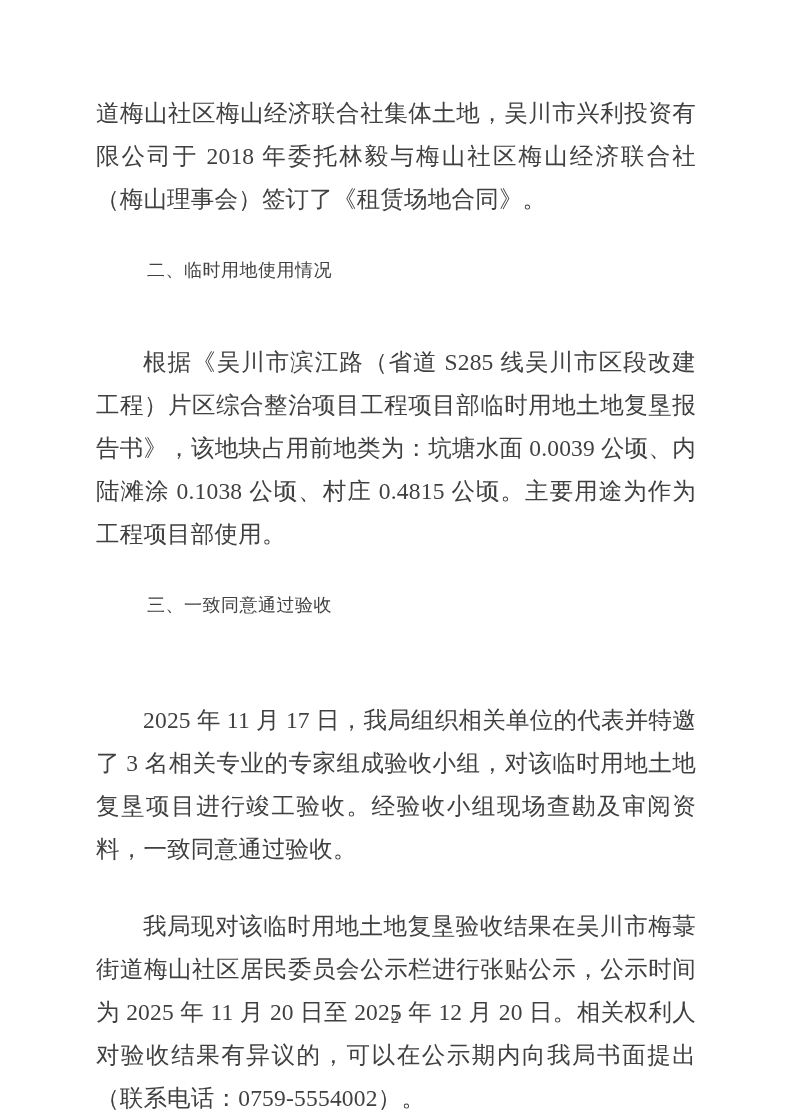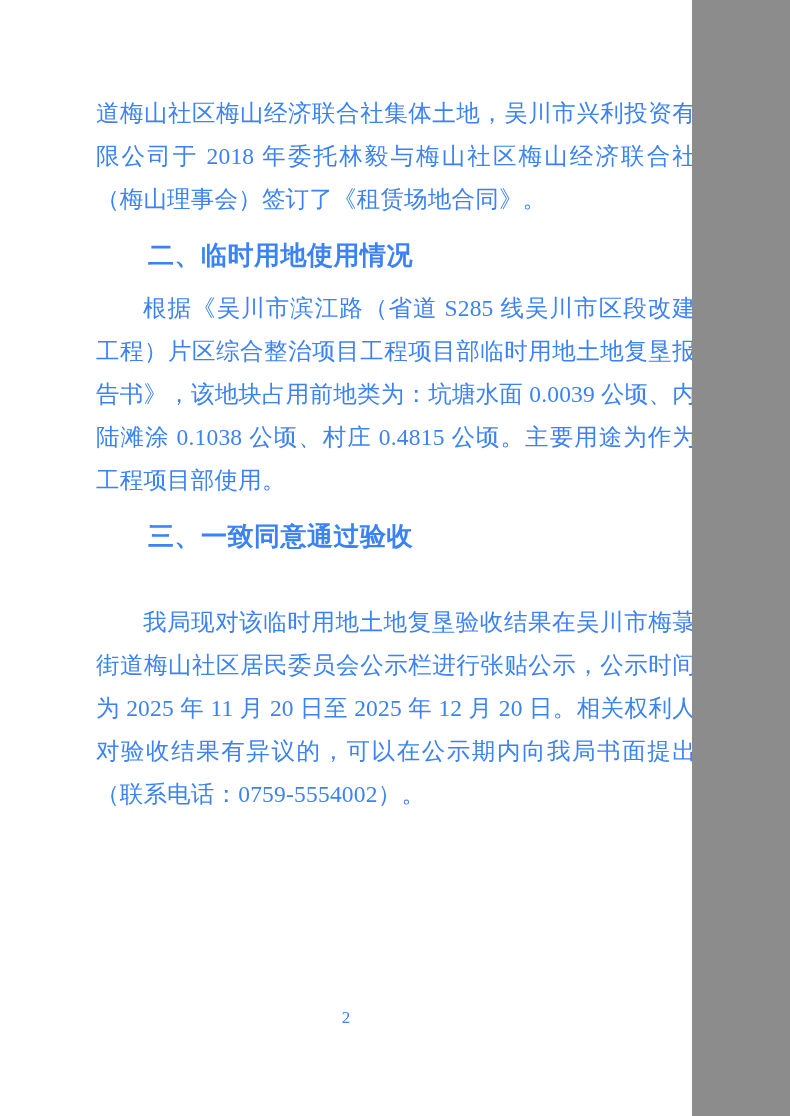--- a/index.html
+++ b/index.html
@@ -2,51 +2,52 @@
 <html><head>
 <meta charset="utf-8">
 <style>
   html, body {
     margin: 0;
     padding: 0;
     background: #8c8c8c;
   }
   .page {
     position: relative;
-    width: 692px;
+    width: 790px;
     height: 1116px;
     background: #ffffff;
     box-sizing: border-box;
     overflow: hidden;
     font-family: "Liberation Serif", "DejaVu Serif", serif;
-    color: #3b82f6;
+    color: #404040;
   }
   .page-inner {
     position: absolute;
     left: 96px;
     top: 92px;
     width: 600px;
   }
   .para {
     font-size: 23.5px;
     line-height: 43px;
     text-align: justify;
     text-justify: inter-ideograph;
     margin: 0 0 0 0;
     letter-spacing: 0.2px;
   }
   .para.indent {
     text-indent: 2em;
+    margin-top: 24px;
   }
   .heading {
-    font-size: 26px;
+    font-size: 18px;
     line-height: 43px;
-    font-weight: bold;
+    font-weight: normal;
     text-indent: 2em;
-    margin: 0;
+    margin: 15px;
     font-family: "Liberation Sans", "DejaVu Sans", sans-serif;
     letter-spacing: 0.5px;
   }
   .gap-sm { height: 10px; }
   .gap-md { height: 13px; }
   .page-number {
     position: absolute;
     left: 0;
     right: 0;
     top: 1008px;
@@ -70,20 +71,21 @@
     <p class="para indent">根据《吴川市滨江路（省道 S285 线吴川市区段改建工程）片区综合整治项目工程项目部临时用地土地复垦报告书》，该地块占用前地类为：坑塘水面 0.0039 公顷、内陆滩涂 0.1038 公顷、村庄 0.4815 公顷。主要用途为作为工程项目部使用。</p>
 
     <div class="gap-md"></div>
     <h2 class="heading">三、一致同意通过验收</h2>
     <div class="gap-sm"></div>
 
 
     <div class="gap-md"></div>
     <div class="gap-sm"></div>
 
+    <p class="para indent">2025 年 11 月 17 日，我局组织相关单位的代表并特邀了 3 名相关专业的专家组成验收小组，对该临时用地土地复垦项目进行竣工验收。经验收小组现场查勘及审阅资料，一致同意通过验收。</p>
 
     <div class="gap-sm"></div>
 
     <p class="para indent">我局现对该临时用地土地复垦验收结果在吴川市梅菉街道梅山社区居民委员会公示栏进行张贴公示，公示时间为 2025 年 11 月 20 日至 2025 年 12 月 20 日。相关权利人对验收结果有异议的，可以在公示期内向我局书面提出（联系电话：0759-5554002）。</p>
 
   </div>
 
   <div class="page-number">2</div>
 </div>
 

